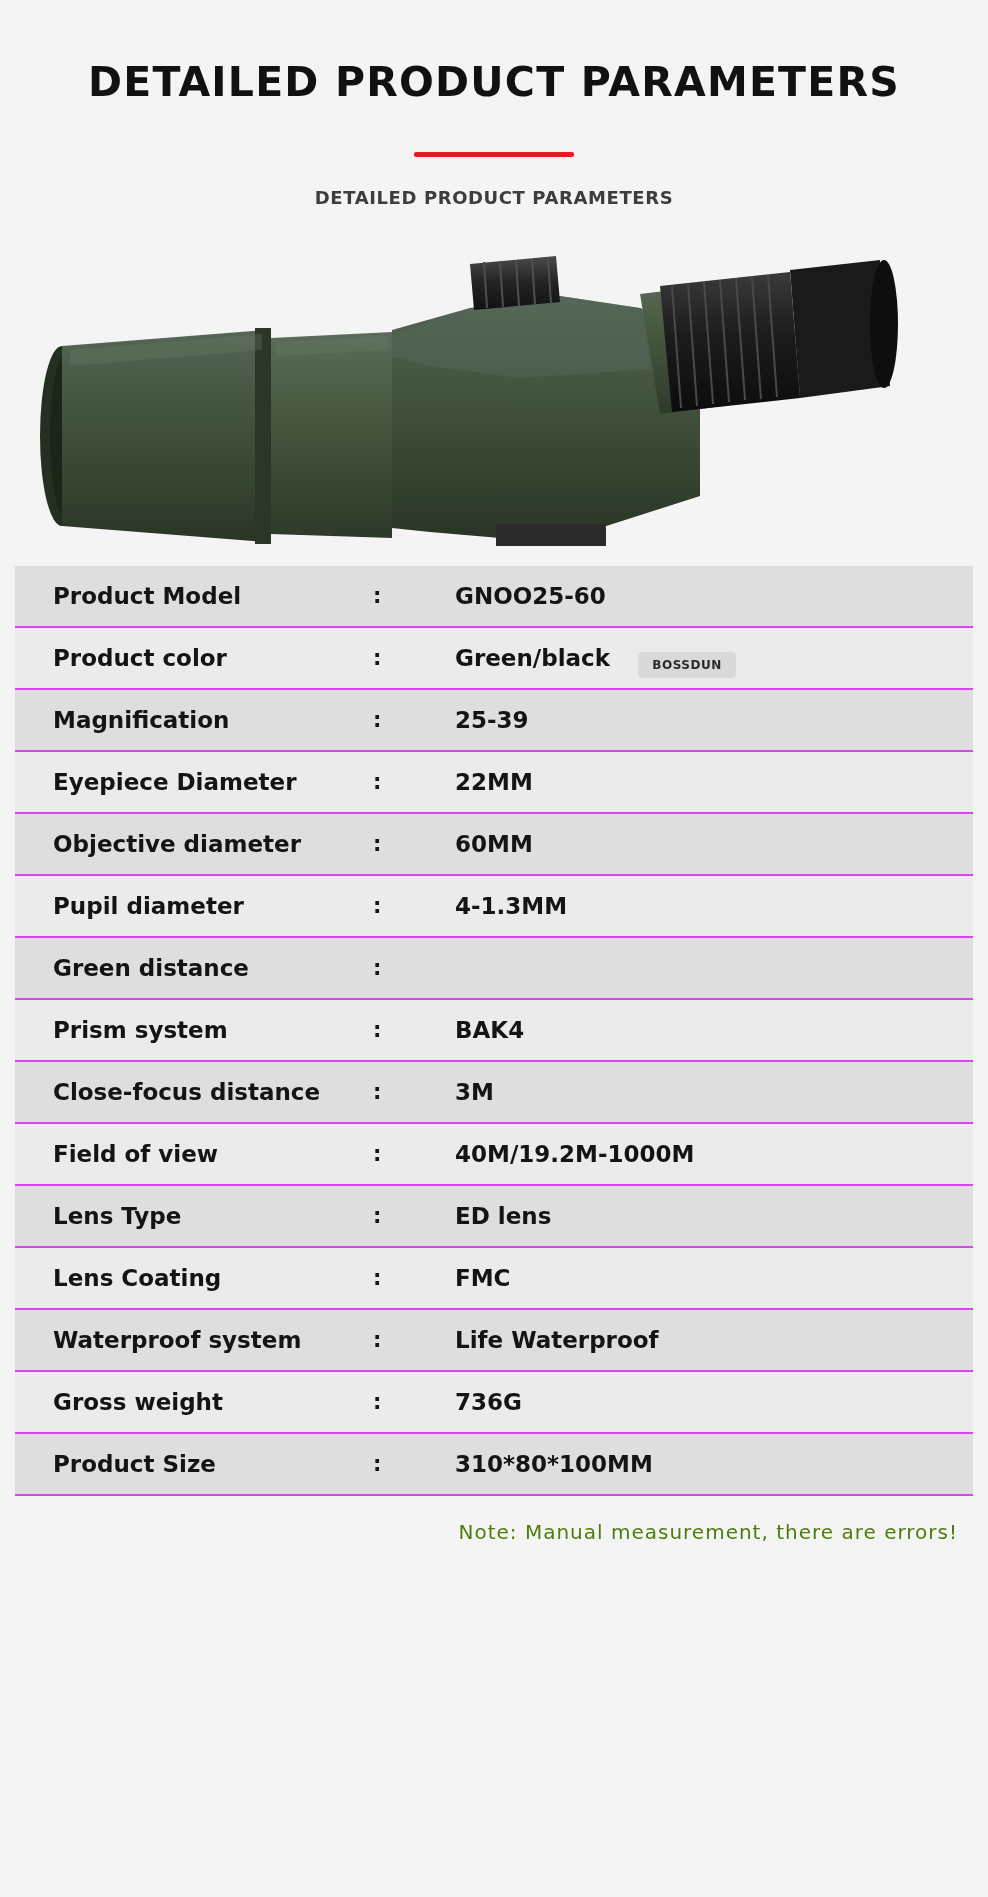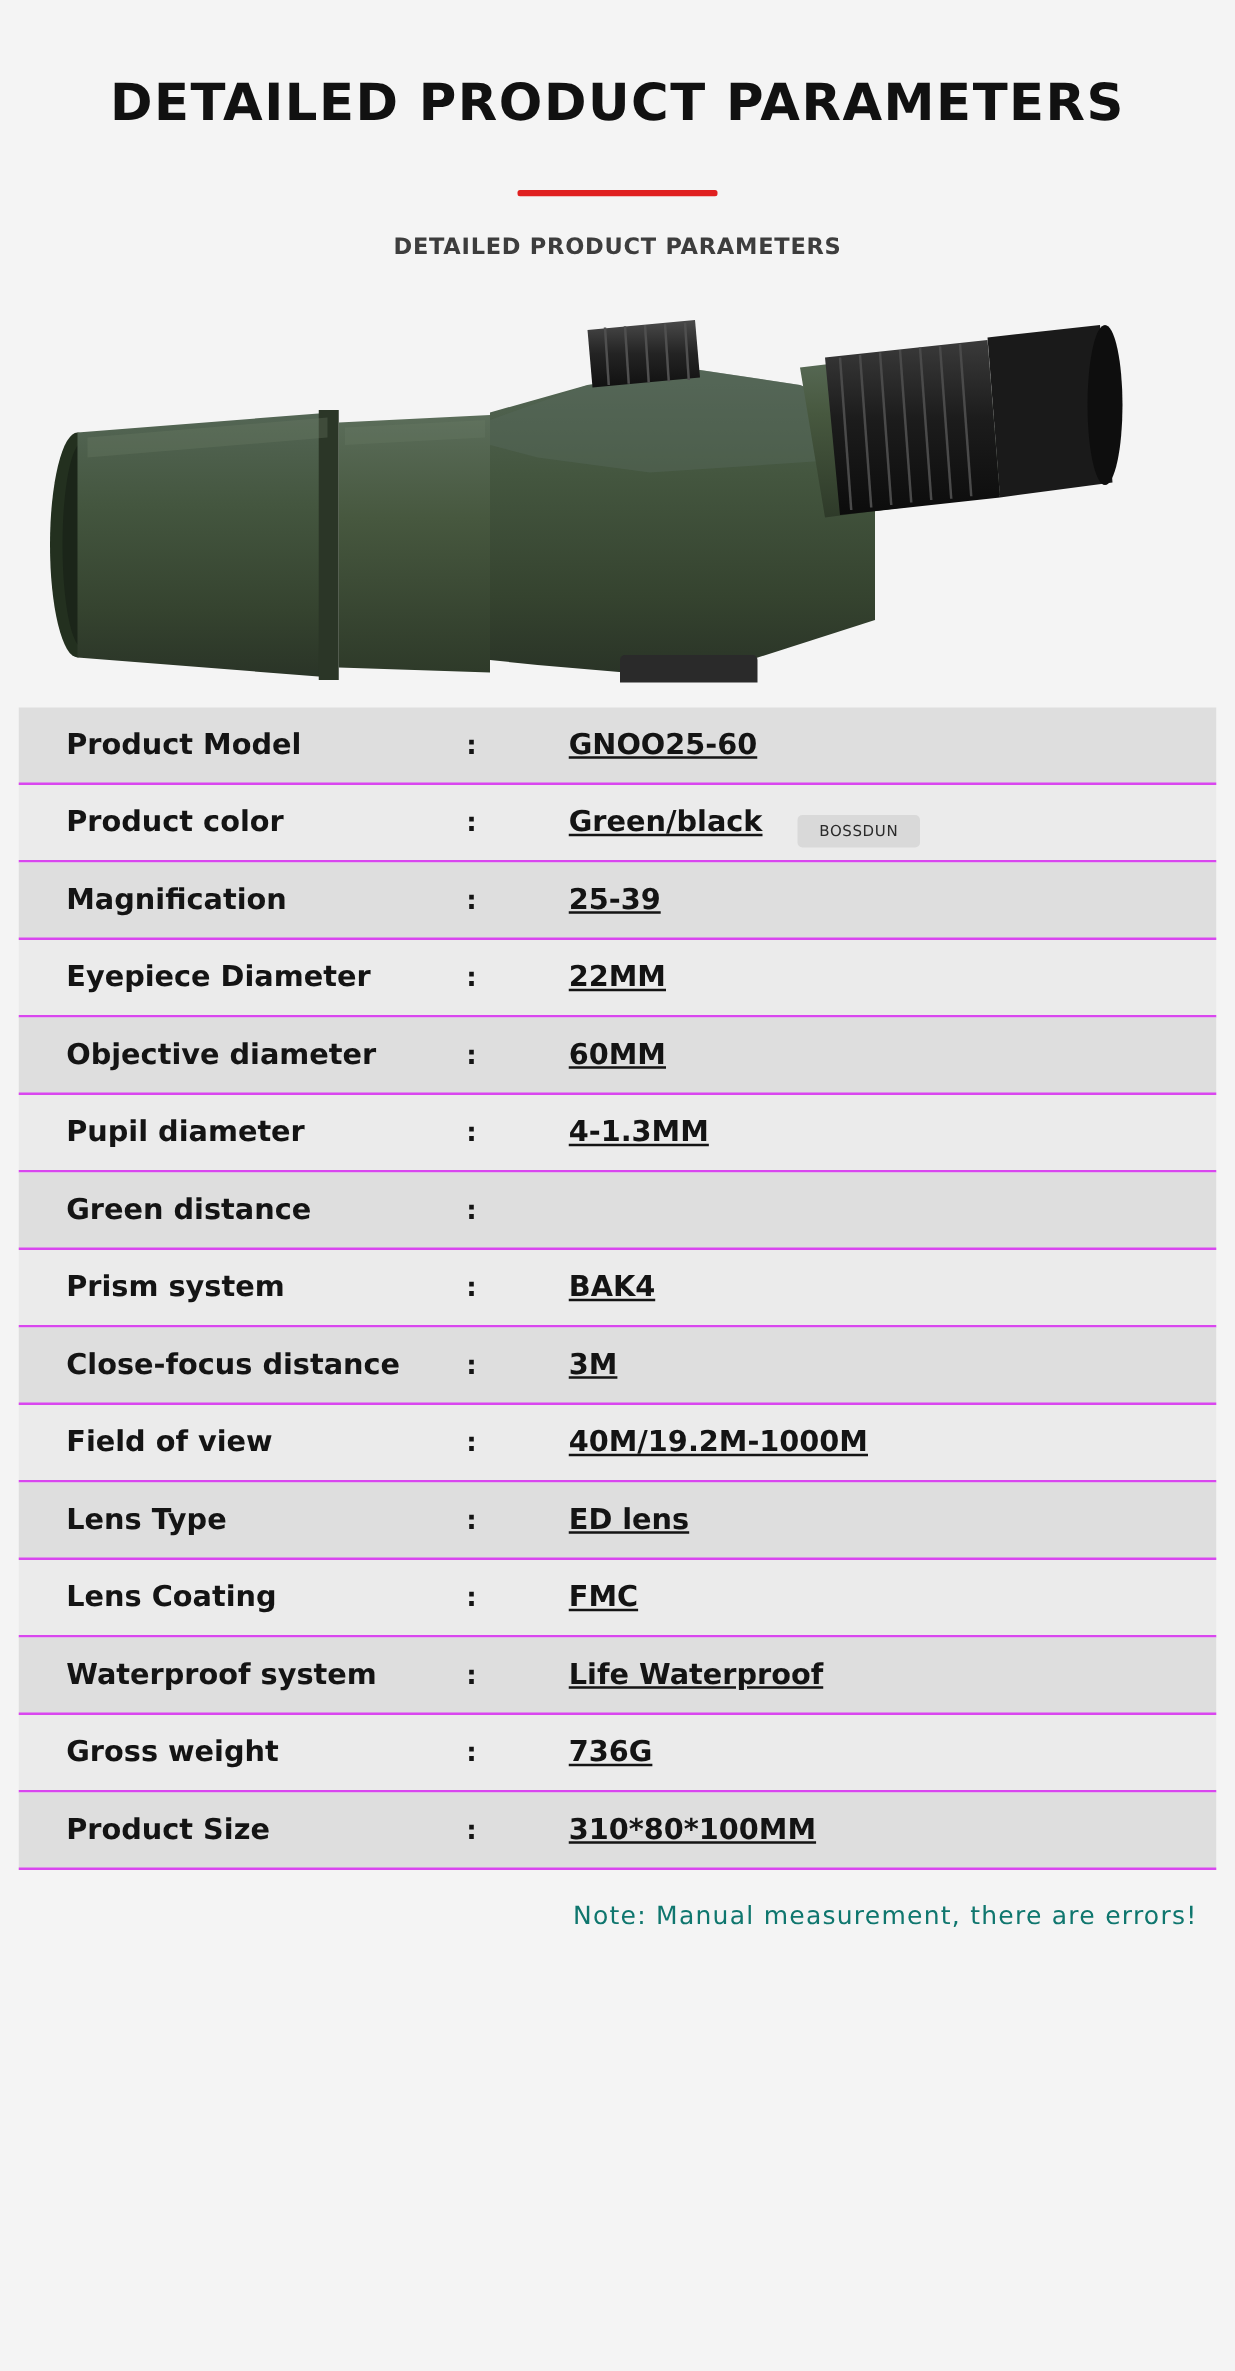--- a/index.html
+++ b/index.html
@@ -60,21 +60,21 @@
     left: 638px;
     top: 406px;
     width: 98px;
     height: 26px;
     background: #d9d9d9;
     border-radius: 4px;
     display: flex;
     align-items: center;
     justify-content: center;
     font-size: 12px;
-    font-weight: 400;
+    font-weight: 700;
     letter-spacing: 0.5px;
     color: #2a2a2a;
     font-family: "DejaVu Sans", sans-serif;
   }
   .spec-table {
     margin: 20px auto 0 auto;
     width: 958px;
   }
   .spec-row {
     display: flex;
@@ -102,28 +102,27 @@
     font-family: "DejaVu Sans", sans-serif;
   }
   .spec-value {
     flex: 1;
     padding-left: 22px;
     box-sizing: border-box;
     font-size: 23px;
     font-weight: 900;
     color: #141414;
     font-family: "DejaVu Sans", sans-serif;
-    text-decoration: underline;
   }
   .note {
     text-align: right;
     padding-right: 30px;
     margin-top: 24px;
     font-size: 20px;
-    color: #0f766e;
+    color: #4d7c0f;
     letter-spacing: 1px;
     font-family: "DejaVu Sans", sans-serif;
   }
 </style>
 </head>
 <body>
 
 <div class="page">
 
   <h1 class="title">DETAILED PRODUCT PARAMETERS</h1>

